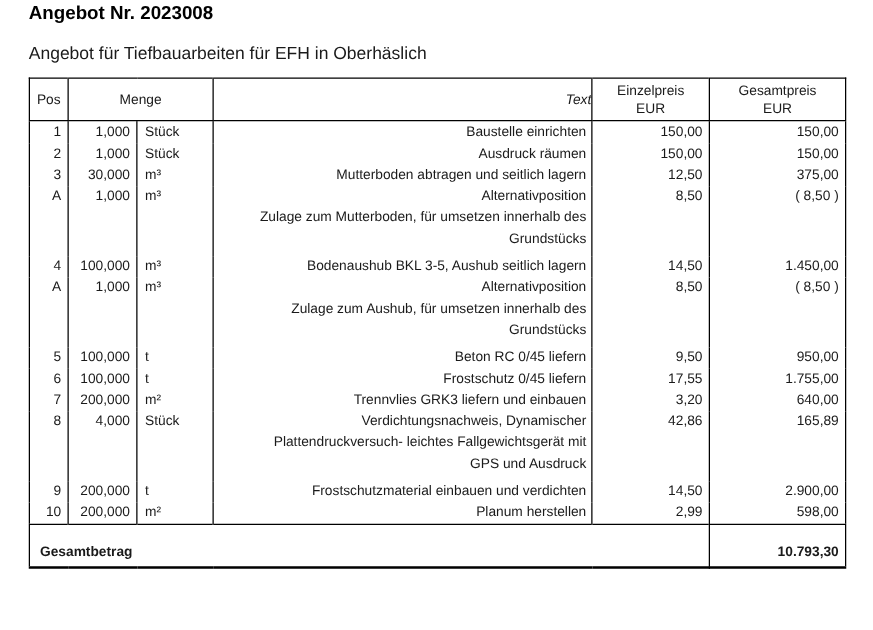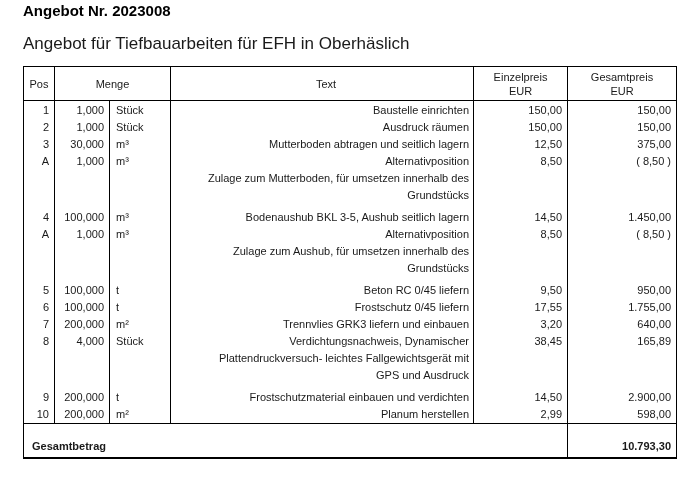--- a/index.html
+++ b/index.html
@@ -11,21 +11,21 @@
     color: #1a1a1a;
   }
   .doc { padding: 0 22px 0 23px; }
   .title {
     font-size: 15px;
     font-weight: bold;
     color: #000;
     margin: 2px 0 0 0;
   }
   .subtitle {
-    font-size: 17px;
+    font-size: 14px;
     margin-top: 15px;
   }
   table.offer {
     margin-top: 12px;
     border-collapse: collapse;
     table-layout: fixed;
     width: 653px;
     border: 1px solid #000;
     border-bottom-width: 2px;
   }
@@ -39,21 +39,21 @@
   thead th {
     height: 34px;
     vertical-align: middle;
     line-height: 14px;
     border-bottom: 1px solid #000;
     padding: 2px 0;
   }
   .b-r { border-right: 1px solid #000; }
   .h-pos { text-align: center; }
   .h-menge { text-align: center; }
-  .h-text { text-align: center; padding-left: 8px; }
+  .h-text { text-align: right; padding-left: 8px; font-style: italic; }
   .h-einzel, .h-gesamt { text-align: center; }
   tbody tr:first-child td { padding-top: 1px; }
   .cell-pos   { text-align: right; padding-right: 5px; border-right: 1px solid #000; }
   .cell-qty   { text-align: right; padding-right: 5px; border-right: 1px solid #000; }
   .cell-unit  { text-align: left;  padding-left: 6px;  border-right: 1px solid #000; }
   .cell-text  { text-align: right;  padding-left: 8px; padding-right: 4px;
                 border-right: 1px solid #000; white-space: pre-line; }
   .cell-price { text-align: right; padding-right: 5px; border-right: 1px solid #000; }
   .cell-total { text-align: right; padding-right: 5px; }
   tr.multi td { padding-bottom: 5px; }
@@ -171,21 +171,21 @@
           <td class="cell-price">3,20</td>
           <td class="cell-total">640,00</td>
         </tr>
         <tr class="multi">
           <td class="cell-pos">8</td>
           <td class="cell-qty">4,000</td>
           <td class="cell-unit">Stück</td>
           <td class="cell-text">Verdichtungsnachweis, Dynamischer
 Plattendruckversuch- leichtes Fallgewichtsgerät mit
 GPS und Ausdruck</td>
-          <td class="cell-price">38,45</td>
+          <td class="cell-price">42,86</td>
           <td class="cell-total">165,89</td>
         </tr>
         <tr>
           <td class="cell-pos">9</td>
           <td class="cell-qty">200,000</td>
           <td class="cell-unit">t</td>
           <td class="cell-text">Frostschutzmaterial einbauen und verdichten</td>
           <td class="cell-price">14,50</td>
           <td class="cell-total">2.900,00</td>
         </tr>

